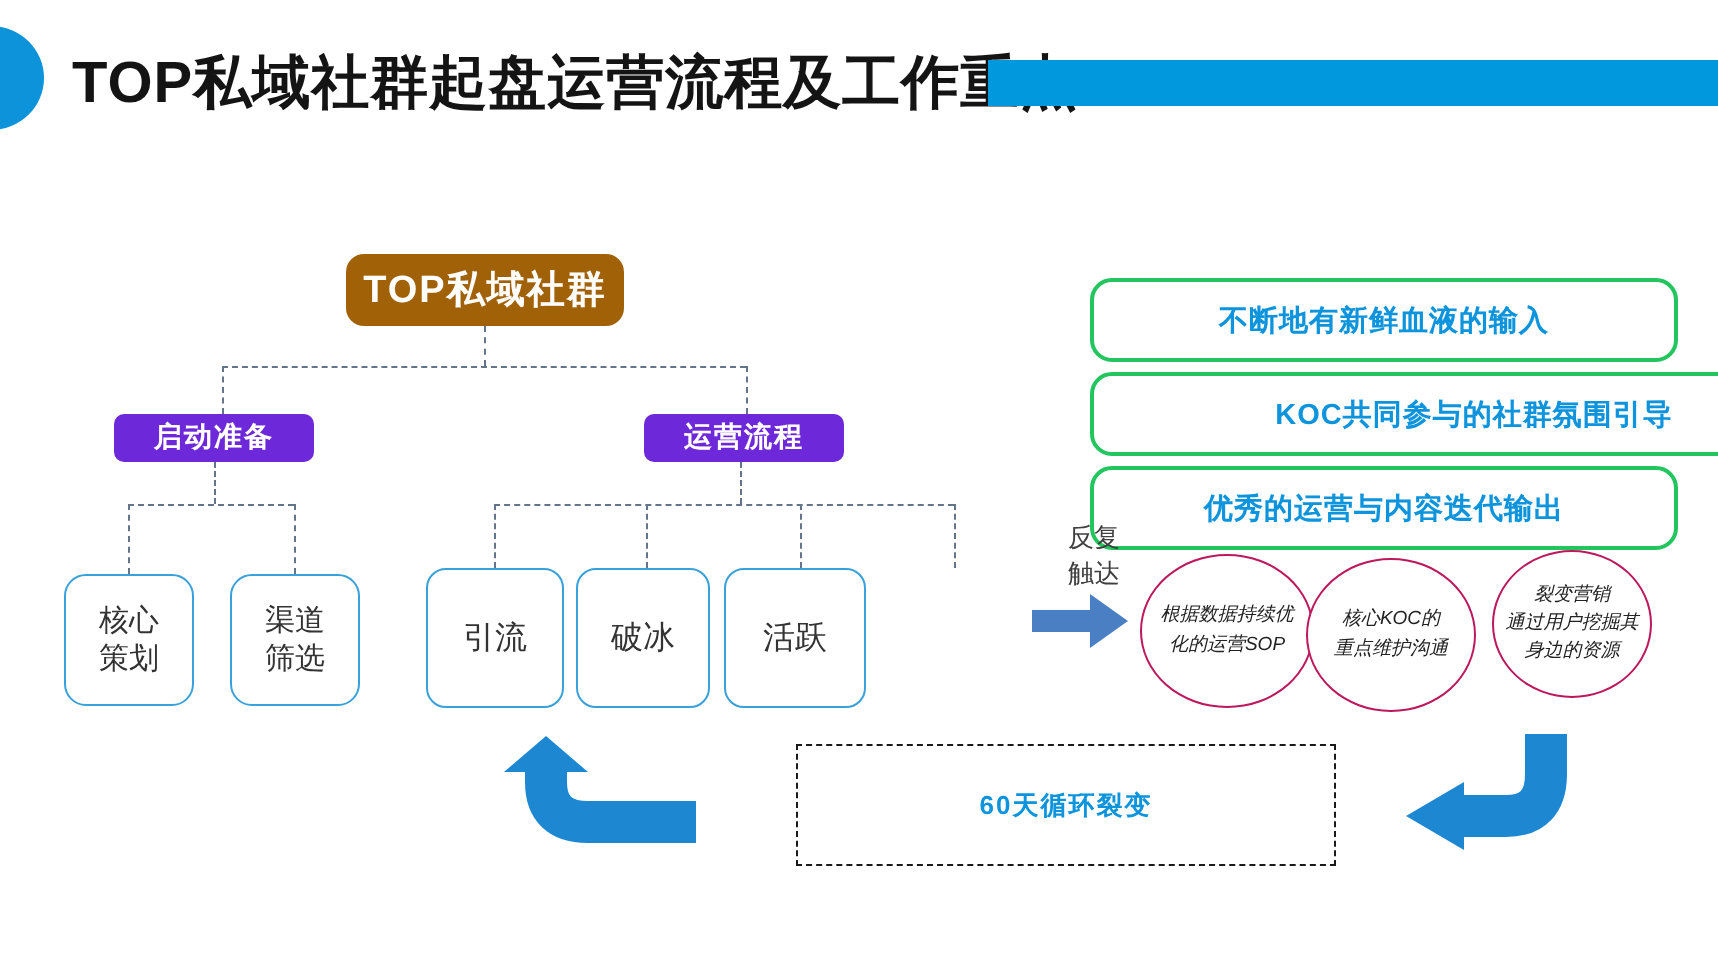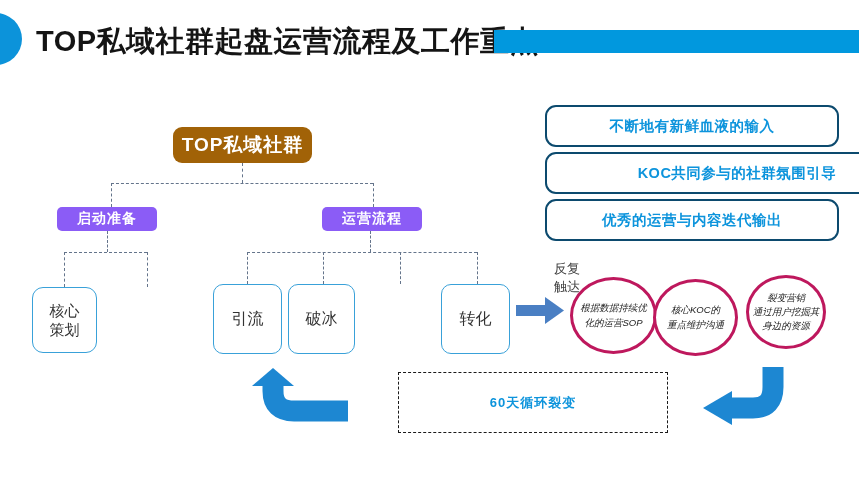--- a/index.html
+++ b/index.html
@@ -13,41 +13,41 @@
   .hdr-bar{position:absolute;left:494px;top:30px;width:365px;height:23px;background:#0198de;}
   
   .dash-v{position:absolute;width:0;border-left:1px dashed #64748b;}
   .dash-h{position:absolute;height:0;border-top:1px dashed #64748b;}
   
   .node-root{
     position:absolute;left:173px;top:127px;width:139px;height:36px;background:#a16207;border-radius:9px;
     color:#fff;font-weight:bold;font-size:19px;display:flex;align-items:center;justify-content:center;letter-spacing:1px;
   }
   .node-branch{
-    position:absolute;width:100px;height:24px;background:#8b5cf6;border-radius:5px;
+    position:absolute;width:100px;height:24px;background:#6d28d9;border-radius:5px;
     color:#fff;font-weight:bold;font-size:14px;display:flex;align-items:center;justify-content:center;letter-spacing:1px;
   }
   
   .leaf{
     position:absolute;background:#fff;border:1.5px solid #39a1d9;
     display:flex;align-items:center;justify-content:center;text-align:center;
     color:#333;white-space:pre-line;
   }
   .leaf.small{width:63px;height:64px;border-radius:11px;font-size:15px;line-height:1.3;}
   .leaf.flow{width:67px;height:68px;border-radius:10px;font-size:16px;}
   
   .keypill{
-    position:absolute;left:545px;width:290px;height:38px;border:2px solid #0c4a6e;border-radius:11px;
+    position:absolute;left:545px;width:290px;height:38px;border:2px solid #22c55e;border-radius:11px;
     display:flex;align-items:center;justify-content:center;
-    color:#0d94dc;font-weight:bold;font-size:14.5px;letter-spacing:.5px;background:#fff;
+    color:#0d94dc;font-weight:bold;font-size:14.5px;letter-spacing:.5px;background:#fff;margin-top:34px;
   }
   
-  .repeat-label{position:absolute;left:545px;top:260px;width:44px;font-size:13px;color:#3f3f3f;text-align:center;white-space:pre-line;line-height:1.35;}
+  .repeat-label{position:absolute;left:525px;top:260px;width:44px;font-size:13px;color:#3f3f3f;text-align:center;white-space:pre-line;line-height:1.35;}
   .focus-circle{
-    position:absolute;border:3px solid #be185d;border-radius:50%;background:#fff;
+    position:absolute;border:1px solid #be185d;border-radius:50%;background:#fff;
     display:flex;align-items:center;justify-content:center;text-align:center;
     font-size:9.5px;font-style:italic;color:#222;white-space:pre-line;line-height:1.5;padding:2px;box-sizing:border-box;
   }
   
   .cycle-box{
     position:absolute;left:398px;top:372px;width:268px;height:59px;border:1.5px dashed #1a1a1a;
     display:flex;align-items:center;justify-content:center;
     color:#0d94dc;font-weight:bold;font-size:13px;letter-spacing:1px;background:#fff;
   }
   .abs{position:absolute;}
@@ -77,24 +77,26 @@
   <div class="dash-v" style="left:323px;top:252px;height:32px;"></div>
   <div class="dash-v" style="left:400px;top:252px;height:32px;"></div>
   <div class="dash-v" style="left:477px;top:252px;height:32px;"></div>
 
   <div class="node-root">TOP私域社群</div>
   <div class="node-branch" style="left:57px;top:207px;">启动准备</div>
   <div class="node-branch" style="left:322px;top:207px;">运营流程</div>
 
   <div class="leaf small" style="left:32px;top:287px;">核心
 策划</div>
+  <div class="leaf small" style="left:115px;top:287px;">渠道
+筛选</div>
 
   <div class="leaf flow" style="left:213px;top:284px;">引流</div>
   <div class="leaf flow" style="left:288px;top:284px;width:65px;">破冰</div>
-  <div class="leaf flow" style="left:441px;top:284px;">转化</div>
+  <div class="leaf flow" style="left:362px;top:284px;width:69px;">活跃</div>
 
   <div class="keypill" style="top:105px;">不断地有新鲜血液的输入</div>
   <div class="keypill" style="top:152px;padding-left:45px;">KOC共同参与的社群氛围引导</div>
   <div class="keypill" style="top:199px;">优秀的运营与内容迭代输出</div>
 
   <div class="repeat-label">反复
 触达</div>
   <svg class="abs" style="left:516px;top:297px;" width="48" height="27" viewBox="0 0 48 27">
     <rect x="0" y="8" width="29" height="11" fill="#4a7fc3"></rect>
     <polygon points="29,0 48,13.5 29,27" fill="#4a7fc3"></polygon>

